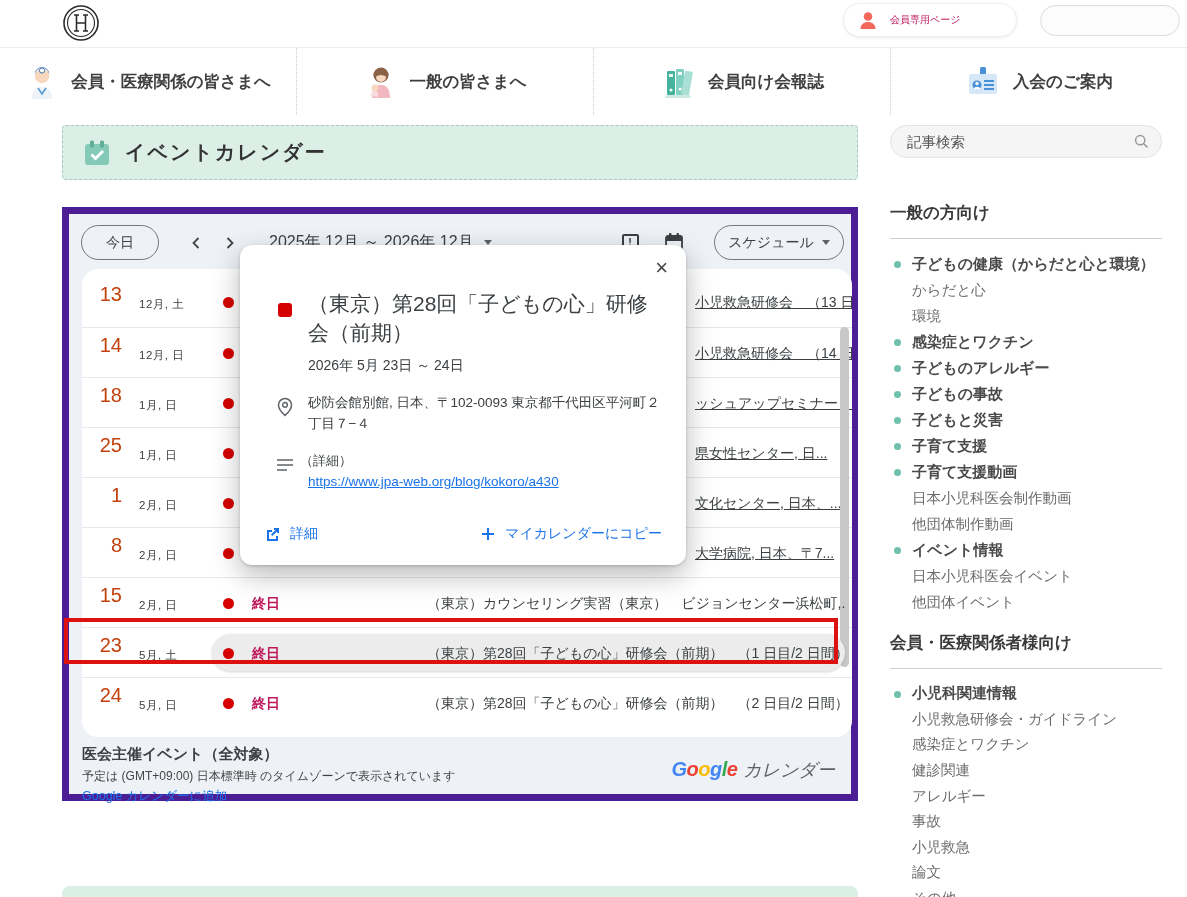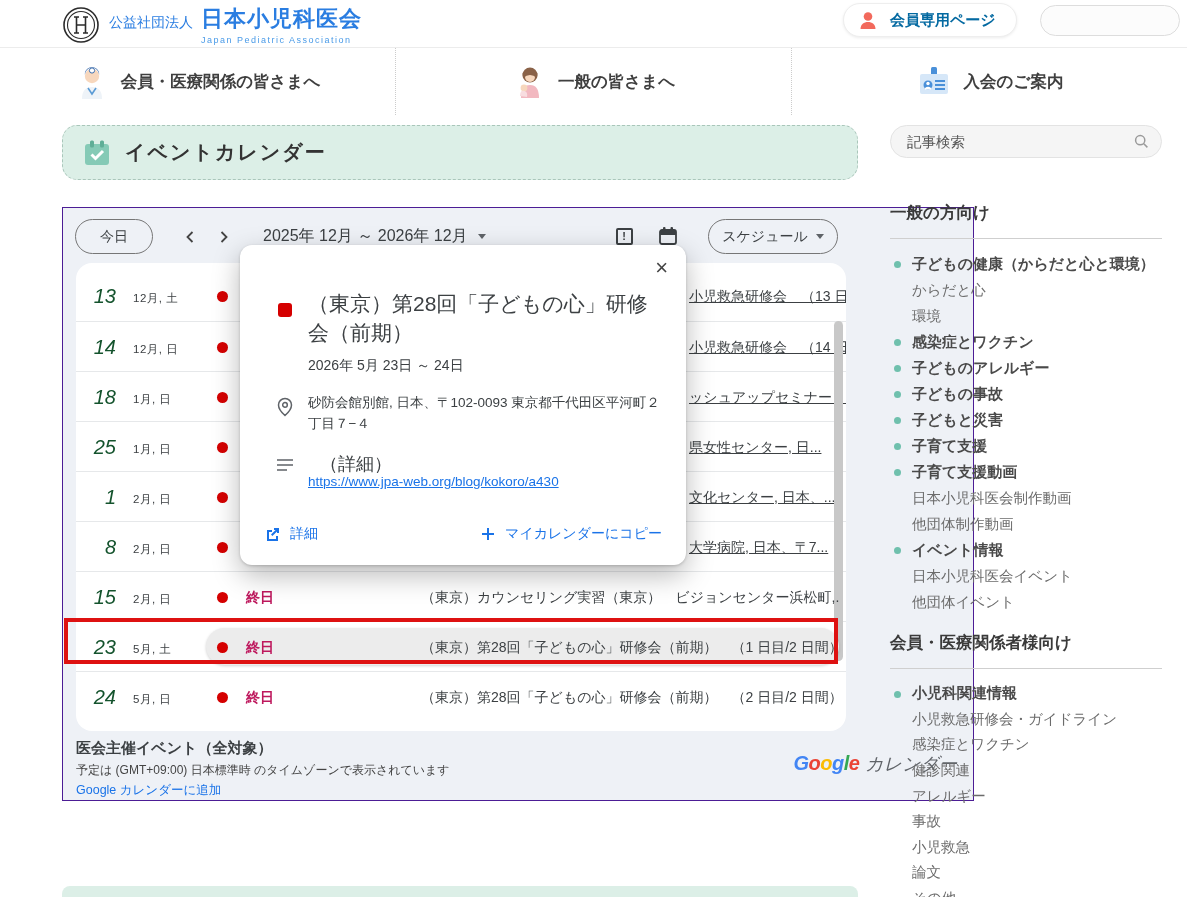--- a/index.html
+++ b/index.html
@@ -8,52 +8,52 @@
 
   
   .header { position:absolute; left:0; top:0; width:1187px; height:48px; background:#fff; border-bottom:1px solid #ececec; }
   .logo { position:absolute; left:62px; top:4px; display:flex; align-items:center; gap:9px; cursor:pointer; }
   .logo-texts { display:flex; align-items:flex-start; gap:8px; }
   .org-type { color:#2a7de1; font-size:14px; margin-top:10px; }
   .org-name-wrap { display:flex; flex-direction:column; }
   .org-name { color:#2a7de1; font-size:22px; font-weight:bold; letter-spacing:1px; }
   .org-name-en { color:#4a9be8; font-size:9px; letter-spacing:1.5px; margin-top:1px; }
   .member-btn { position:absolute; left:843px; top:3px; width:174px; height:34px; background:#fff; border:1px solid #eee; border-radius:18px; box-shadow:0 1px 3px rgba(0,0,0,.08); display:flex; align-items:center; gap:10px; padding-left:12px; cursor:pointer; }
-  .member-btn span.lbl { font-size:15px; font-weight:bold; color:#0369a1; }
+  .member-btn span.lbl { font-size:10px; font-weight:normal; color:#be185d; }
   .hdr-search { position:absolute; left:1040px; top:5px; width:140px; height:31px; background:#fcfcfc; border:1px solid #ddd; border-radius:16px; display:flex; align-items:center; }
   .hdr-search input { border:none; outline:none; background:transparent; flex:1; padding:0 4px 0 14px; font-size:13px; font-family:"Liberation Sans",sans-serif; }
 
   
   .nav { position:absolute; left:0; top:48px; width:1187px; height:67px; display:flex; background:#fff; }
   .nav-item { flex:1; display:flex; align-items:center; justify-content:center; gap:12px; cursor:pointer; }
   .nav-item + .nav-item { border-left:1px dotted #ccc; }
   .nav-item .lbl { font-size:16.5px; font-weight:bold; color:#3f3f3f; }
 
   
-  .banner { position:absolute; left:62px; top:125px; width:796px; height:55px; background:#dcefe7; border:1px dashed #a9c6ba; border-radius:15px; display:flex; align-items:center; gap:14px; padding-left:20px; }
+  .banner { position:absolute; left:62px; top:125px; width:796px; height:55px; background:#dcefe7; border:1px dashed #a9c6ba; border-radius:4px; display:flex; align-items:center; gap:14px; padding-left:20px; }
   .banner .lbl { font-size:20px; font-weight:bold; color:#333; letter-spacing:2px; }
 
   
-  .calwrap { position:absolute; left:62px; top:207px; width:912px; height:594px; background:#eef1f6; border:1px solid #4c1d95; }
+  .calwrap { position:absolute; left:62px; top:207px; width:796px; height:594px; background:#eef1f6; border:7px solid #4c1d95; }
   .pill-btn { position:absolute; height:35px; border:1px solid #767676; border-radius:18px; background:transparent; display:flex; align-items:center; justify-content:center; gap:8px; font-size:14px; color:#3c4043; cursor:pointer; }
   .today-btn { left:12px; top:11px; width:78px; }
   .view-btn { left:645px; top:11px; width:130px; }
   .chev { position:absolute; top:11px; width:30px; height:35px; display:flex; align-items:center; justify-content:center; cursor:pointer; }
   .chev.prev { left:112px; } .chev.next { left:146px; }
   .cal-title { position:absolute; left:200px; top:11px; height:35px; display:flex; align-items:center; gap:10px; font-size:16px; color:#3c4043; cursor:pointer; }
   .caret { width:0; height:0; border-left:4px solid transparent; border-right:4px solid transparent; border-top:5px solid #5f6368; }
   .tb-icon { position:absolute; top:16px; width:24px; height:24px; display:flex; align-items:center; justify-content:center; cursor:pointer; }
   .print-ico { left:549px; }
   .print-ico .sq { width:17px; height:17px; border:2px solid #3c4043; border-radius:2px; display:flex; align-items:center; justify-content:center; font-size:11px; font-weight:bold; color:#3c4043; }
   .calendar-ico { left:593px; }
 
   .cal-card { position:absolute; left:13px; top:55px; width:770px; height:468px; background:#fff; border-radius:16px; padding-top:8px; overflow:hidden; }
   .cal-row { position:relative; height:50px; }
   .cal-row + .cal-row { border-top:1px solid #e6e8ea; }
-  .rnum { position:absolute; left:14px; top:14px; width:26px; text-align:right; font-size:20px; color:#14532d;font-style:italic; }
+  .rnum { position:absolute; left:14px; top:6px; width:26px; text-align:right; font-size:20px; color:#c2410c; }
   .rdate { position:absolute; left:57px; top:20px; font-size:11.5px; color:#3c4043; letter-spacing:.5px; }
   .rdot { position:absolute; left:141px; top:20px; width:11px; height:11px; border-radius:50%; background:#d50000; z-index:2; }
   .rtime { position:absolute; left:170px; top:17px; font-size:14px; color:#be185d; z-index:2;font-weight:bold; }
   .revent { position:absolute; left:345px; top:17px; width:418px; font-size:14px; color:#3c4043; white-space:nowrap; overflow:hidden; z-index:2; }
   .rfrag { position:absolute; left:613px; top:17px; width:157px; font-size:14px; color:#3c4043; white-space:nowrap; overflow:hidden;text-decoration:underline; }
   .hover-pill { position:absolute; left:130px; top:6px; width:633px; height:37px; background:#ececec; border-radius:19px; box-shadow:0 1px 3px rgba(0,0,0,.18); z-index:1; }
 
   .scrollthumb { position:absolute; left:771px; top:113px; width:9px; height:340px; background:#c8c8c8; border-radius:5px; }
 
   .cal-footer-title { position:absolute; left:13px; top:531px; font-size:15px; font-weight:bold; color:#3c4043; }
@@ -70,21 +70,21 @@
 
   
   .popup { position:absolute; left:240px; top:245px; width:446px; height:320px; background:#fff; border-radius:12px; box-shadow:0 1px 3px rgba(0,0,0,.18), 0 10px 28px rgba(0,0,0,.28); z-index:60; }
   .p-close { position:absolute; top:12px; right:18px; font-size:22px; color:#444; cursor:pointer; line-height:1; }
   .p-square { position:absolute; left:38px; top:58px; width:14px; height:14px; background:#d50000; border-radius:3px; }
   .p-title { position:absolute; left:68px; top:44px; width:352px; font-size:21px; color:#3c4043; line-height:1.4; }
   .p-dates { position:absolute; left:68px; top:112px; font-size:14px; color:#3c4043; }
   .p-loc-ico { position:absolute; left:36px; top:152px; }
   .p-loc { position:absolute; left:68px; top:148px; width:356px; font-size:13.5px; color:#3c4043; line-height:1.55; }
   .p-desc-ico { position:absolute; left:36px; top:212px; }
-  .p-desc-label { position:absolute; left:80px; top:207px; font-size:18px; color:#3c4043; }
+  .p-desc-label { position:absolute; left:60px; top:207px; font-size:13px; color:#3c4043; }
   .p-desc-link { position:absolute; left:68px; top:229px; font-size:13.5px; color:#1a73e8; text-decoration:underline; cursor:pointer; }
   .p-footer { position:absolute; left:24px; right:24px; bottom:22px; display:flex; justify-content:space-between; align-items:center; }
   .p-details, .p-copy { display:flex; align-items:center; gap:9px; font-size:14px; color:#1a73e8; cursor:pointer; }
 
   
   .sidebar { position:absolute; left:890px; top:125px; width:272px; }
   .sb-search { width:272px; height:33px; background:#f5f5f5; border:1px solid #e3e3e3; border-radius:17px; display:flex; align-items:center; }
   .sb-search input { border:none; outline:none; background:transparent; flex:1; padding:0 4px 0 16px; font-size:14.5px; color:#444; font-family:"Liberation Sans",sans-serif; }
   .sb-search input::placeholder { color:#555; opacity:1; }
   .sb-search .mag { margin-right:12px; }
@@ -108,27 +108,20 @@
 
   <div class="header">
     <div class="logo">
       <span>
         <svg width="38" height="38" viewBox="0 0 38 38">
           <circle cx="19" cy="19" r="17" fill="none" stroke="#2b2b2b" stroke-width="1.6"></circle>
           <circle cx="19" cy="19" r="13.5" fill="none" stroke="#2b2b2b" stroke-width="1.1"></circle>
           <path d="M14.5 11 v16 M23.5 11 v16 M14.5 19 h9 M12 11 h5 M21 11 h5 M12 27 h5 M21 27 h5" stroke="#2b2b2b" stroke-width="1.6" fill="none"></path>
         </svg>
       </span>
-      <div class="logo-texts">
-        <span class="org-type">公益社団法人</span>
-        <span class="org-name-wrap">
-          <span class="org-name">日本小児科医会</span>
-          <span class="org-name-en">Japan Pediatric Association</span>
-        </span>
-      </div>
     </div>
     <div class="member-btn">
       <span>
         <svg width="24" height="24" viewBox="0 0 24 24">
           <circle cx="12" cy="8.5" r="4.3" fill="#f2695c"></circle>
           <path d="M4.5 21c0-4.4 3.4-7 7.5-7s7.5 2.6 7.5 7z" fill="#f2695c"></path>
         </svg>
       </span>
       <span class="lbl">会員専用ページ</span>
     </div>
@@ -156,20 +149,35 @@
         <svg width="34" height="36" viewBox="0 0 34 36">
           <path d="M9 34 Q9 21 18 21 Q27 21 27 34 Z" fill="#f2b8c0"></path>
           <circle cx="18" cy="11" r="7.5" fill="#8a6248"></circle>
           <circle cx="18" cy="13" r="5" fill="#f7d7bd"></circle>
           <path d="M10.5 9 Q18 3 25.5 9 L25 14 Q18 8 11 14 Z" fill="#8a6248"></path>
           <circle cx="12" cy="24" r="3.4" fill="#f7d7bd"></circle>
           <path d="M8 32 Q8 26 12.5 27 Q16 28 15 33 Z" fill="#f8dde0"></path>
         </svg>
       </span>
       <span class="lbl">一般の皆さまへ</span>
+    </div>
+    <div class="nav-item">
+      <span>
+        <svg width="36" height="36" viewBox="0 0 36 36">
+          <rect x="7" y="7" width="8" height="24" rx="1" fill="#45b39d"></rect>
+          <rect x="16" y="5" width="8" height="26" rx="1" fill="#7fd0c0"></rect>
+          <rect x="23" y="7" width="8" height="24" rx="1" fill="#a9dfd4" transform="rotate(10 27 19)"></rect>
+          <rect x="9" y="10" width="4" height="3" fill="#fff" opacity=".9"></rect>
+          <circle cx="11" cy="26" r="1.5" fill="#fff"></circle>
+          <circle cx="20" cy="25" r="1.5" fill="#fff"></circle>
+          <rect x="18" y="8" width="4" height="3" fill="#fff" opacity=".9"></rect>
+          <rect x="5" y="31" width="26" height="3" rx="1.5" fill="#cdebe3"></rect>
+        </svg>
+      </span>
+      <span class="lbl">会員向け会報誌</span>
     </div>
     <div class="nav-item">
       <span>
         <svg width="36" height="36" viewBox="0 0 36 36">
           <rect x="15" y="3" width="6" height="10" rx="1.5" fill="#4a90d9"></rect>
           <rect x="4" y="10" width="28" height="20" rx="2" fill="#d6e7f8"></rect>
           <circle cx="12" cy="21" r="4.5" fill="#4a90d9"></circle>
           <circle cx="12" cy="19.5" r="1.7" fill="#fff"></circle>
           <path d="M9 24 q3 -2.4 6 0 l0 1.5 -6 0 z" fill="#fff"></path>
           <rect x="19" y="16" width="10" height="2" fill="#4a90d9"></rect>

